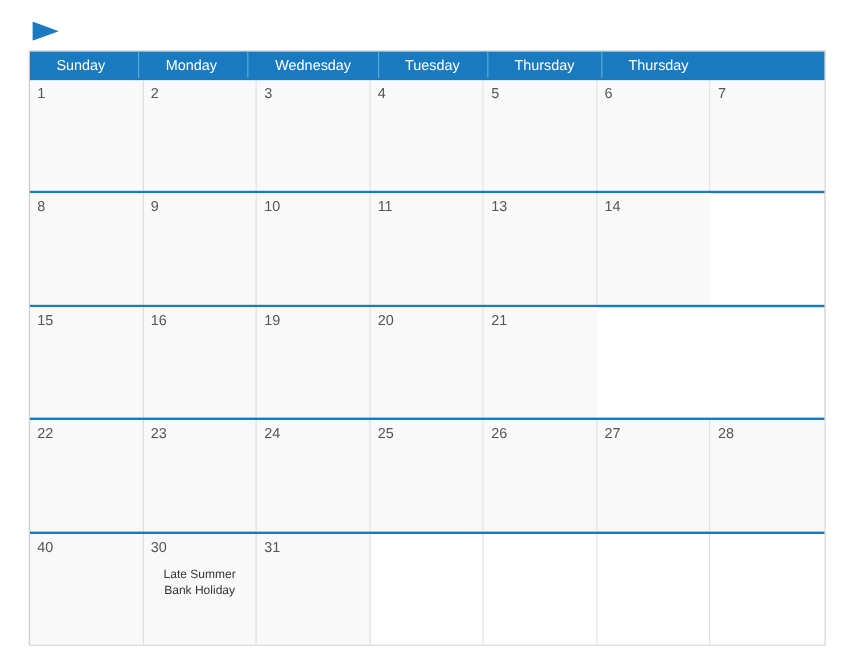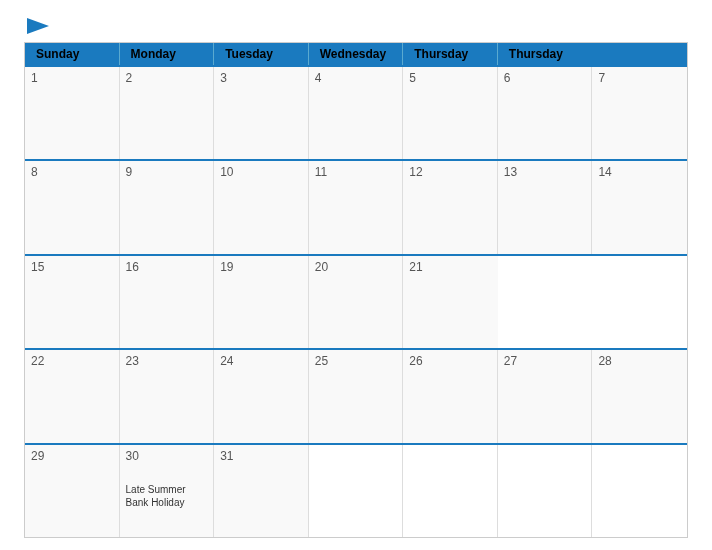--- a/index.html
+++ b/index.html
@@ -65,24 +65,24 @@
       display: flex;
       flex-direction: column;
       border: 1px solid #ccc;
     }
     .cal-header-row {
       display: grid;
       grid-template-columns: repeat(7, 1fr);
       background: #1a7abf;
     }
     .cal-header-cell {
-      color: #000000;
+      color: #ffffff;
       font-size: 12px;
-      font-weight: bold;
-      padding: 4px 11px;
+      font-weight: normal;
+      padding: 4px 22px;
       border-right: 1px solid #5aaad0;
       text-align: left;
     }
     .cal-header-cell:last-child { border-right: none; }
     .cal-body {
       flex: 1;
       display: flex;
       flex-direction: column;
     }
     .cal-week {
@@ -104,22 +104,23 @@
     .cal-cell:last-child { border-right: none; }
     .cal-cell.empty { background: #fff; }
     .day-num {
       font-size: 12px;
       color: #555;
       margin-bottom: 2px;
     }
     .event-text {
       font-size: 10px;
       color: #333;
-      margin-top: 18px;
+      margin-top: 8px;
       line-height: 1.3;
+      text-align: center;
     }
   </style>
 </head>
 <body>
 
 <div class="page">
   <div class="header">
     <div class="logo">
       <span class="logo-general"></span>
       <span class="logo-blue">
@@ -131,22 +132,22 @@
       </span>
     </div>
     <div class="calendar-title"></div>
     <div class="region"></div>
   </div>
 
   <div class="calendar">
     <div class="cal-header-row">
     <div class="cal-header-cell">Sunday</div>
         <div class="cal-header-cell">Monday</div>
+        <div class="cal-header-cell">Wednesday</div>
         <div class="cal-header-cell">Tuesday</div>
-        <div class="cal-header-cell">Wednesday</div>
         <div class="cal-header-cell">Thursday</div>
         <div class="cal-header-cell">Thursday</div>
       </div>
     <div class="cal-body">
     <div class="cal-week">
           <div class="cal-cell">
             <div class="day-num">1</div>
           </div>
           <div class="cal-cell">
             <div class="day-num">2</div>
@@ -174,23 +175,20 @@
           <div class="cal-cell">
             <div class="day-num">9</div>
           </div>
           <div class="cal-cell">
             <div class="day-num">10</div>
           </div>
           <div class="cal-cell">
             <div class="day-num">11</div>
           </div>
           <div class="cal-cell">
-            <div class="day-num">12</div>
-          </div>
-          <div class="cal-cell">
             <div class="day-num">13</div>
           </div>
           <div class="cal-cell">
             <div class="day-num">14</div>
           </div>
         </div>
         <div class="cal-week">
           <div class="cal-cell">
             <div class="day-num">15</div>
           </div>
@@ -225,21 +223,21 @@
           </div>
           <div class="cal-cell">
             <div class="day-num">27</div>
           </div>
           <div class="cal-cell">
             <div class="day-num">28</div>
           </div>
         </div>
         <div class="cal-week">
           <div class="cal-cell">
-            <div class="day-num">29</div>
+            <div class="day-num">40</div>
           </div>
           <div class="cal-cell">
             <div class="day-num">30</div>
             <div class="event-text">Late Summer Bank Holiday</div>
           </div>
           <div class="cal-cell">
             <div class="day-num">31</div>
           </div>
           <div class="cal-cell empty"></div>
           <div class="cal-cell empty"></div>

